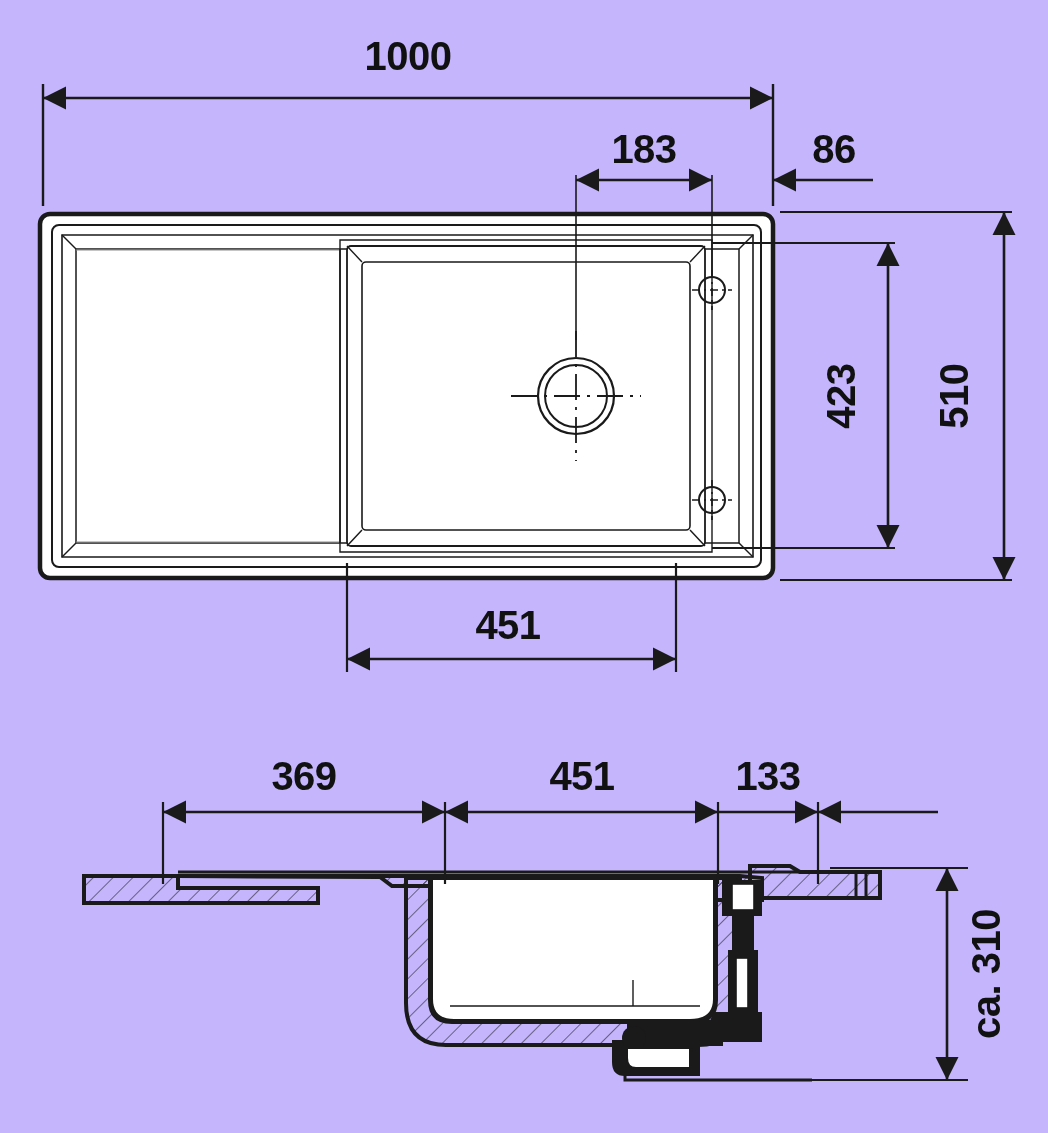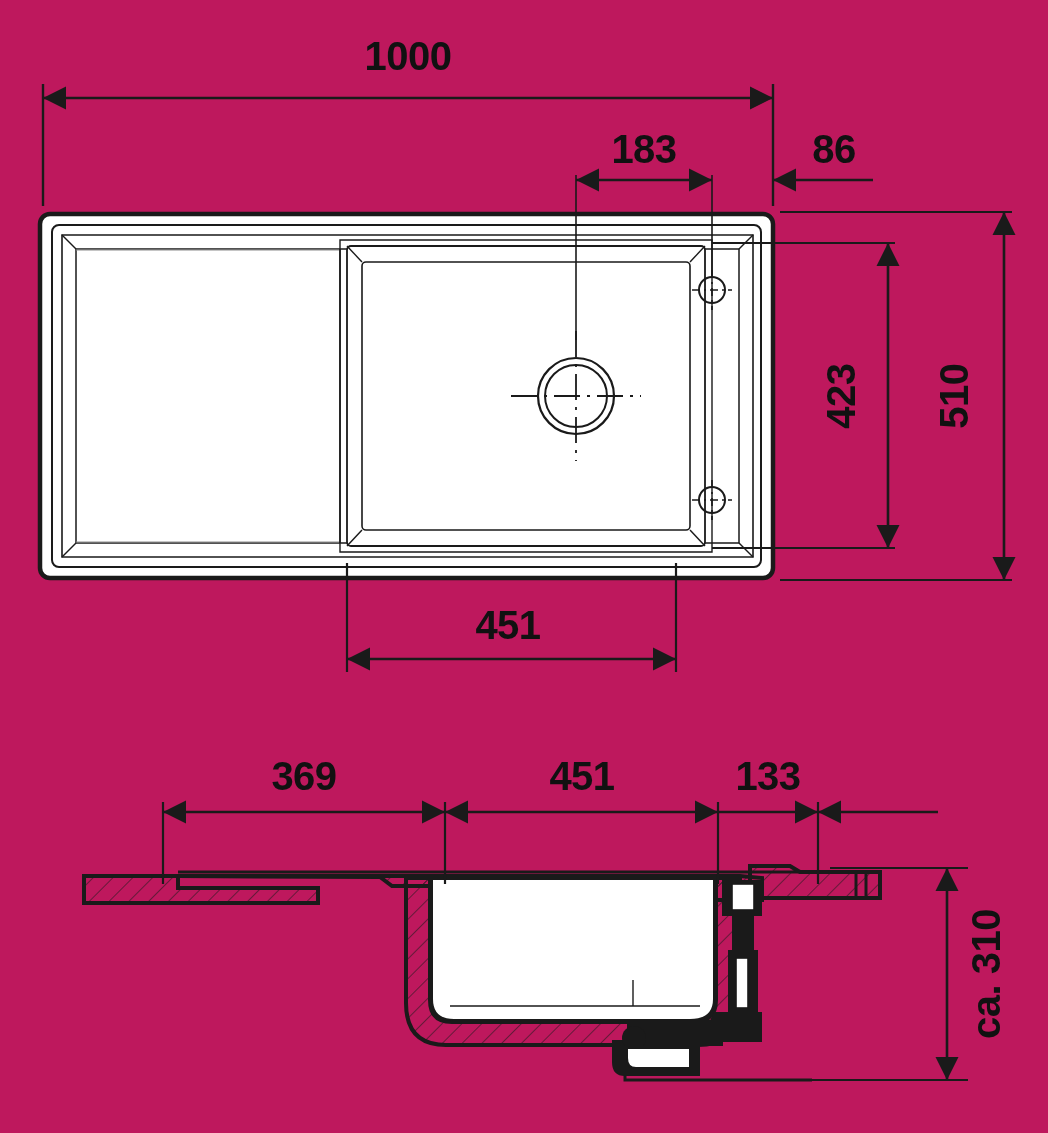--- a/index.html
+++ b/index.html
@@ -10,21 +10,21 @@
   body {
     width: 1048px;
     height: 1133px;
     font-family: "Liberation Sans", sans-serif;
     overflow: hidden;
   }
   #drawing-root {
     position: relative;
     width: 1048px;
     height: 1133px;
-    background: #be185d;
+    background: #c4b5fd;
   }
   svg.sheet {
     position: absolute;
     top: 0;
     left: 0;
     width: 1048px;
     height: 1133px;
     display: block;
   }
   .dimtext {

